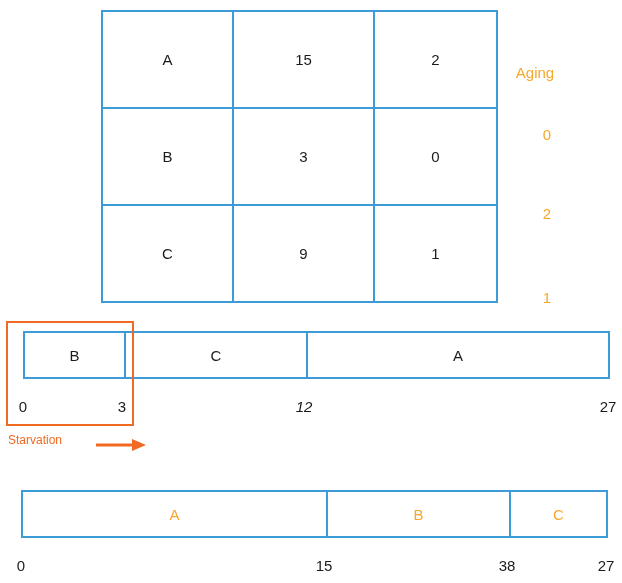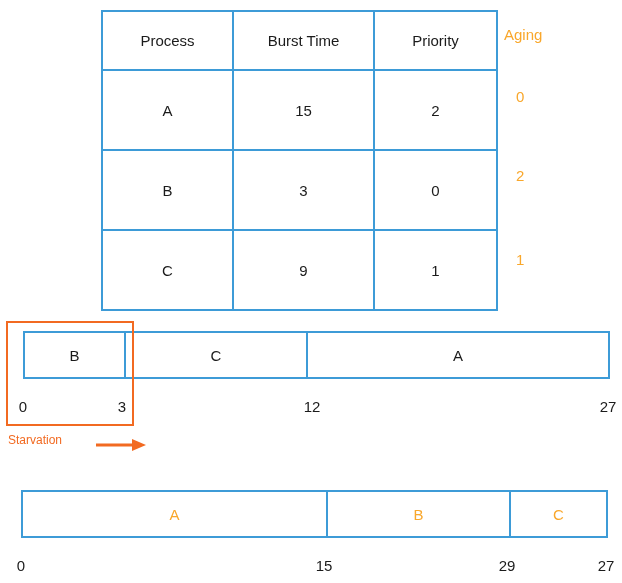--- a/index.html
+++ b/index.html
@@ -45,23 +45,24 @@
   #process-table tr.body-row td { height: 78px; }
   #process-table col.c-process { width: 131px; }
   #process-table col.c-burst   { width: 141px; }
   #process-table col.c-prio    { width: 123px; }
 
   
   .aging-col {
     position: absolute;
     left: 504px;
     width: 62px;
-    text-align: left;
+    text-align: center;
     color: #f9a72b;
     font-size: 15px;
+    margin-top: 38px;
   }
   .aging-head { top: 26px; }
   .aging-v0   { top: 88px;  left: 516px; }
   .aging-v1   { top: 167px; left: 516px; }
   .aging-v2   { top: 251px; left: 516px; }
 
   
   .gantt {
     position: absolute;
     height: 48px;
@@ -130,25 +131,20 @@
 
 <div id="canvas">
 
   <table id="process-table">
     <colgroup>
       <col class="c-process">
         <col class="c-burst">
         <col class="c-prio">
     </colgroup>
     <tbody>
-      <tr class="head-row">
-        <td>Process</td>
-        <td>Burst Time</td>
-        <td>Priority</td>
-      </tr>
       <tr class="body-row">
         <td>A</td>
         <td>15</td>
         <td>2</td>
       </tr>
       <tr class="body-row">
         <td>B</td>
         <td>3</td>
         <td>0</td>
       </tr>
@@ -166,36 +162,36 @@
   <div class="aging-col aging-v2">1</div>
 
   <div id="gantt-1" class="gantt">
     <div class="seg dark" style="left:0px; width:99px;">B</div>
     <div class="seg dark" style="left:99px; width:182px;">C</div>
     <div class="seg dark" style="left:281px; width:302px;">A</div>
   </div>
   <div id="ticks-1">
     <span class="tick" style="left:23px;">0</span>
     <span class="tick" style="left:122px;">3</span>
-    <span class="tick" style="left:312px;">12</span>
+    <span class="tick" style="left:304px;font-style:italic;">12</span>
     <span class="tick" style="left:608px;">27</span>
   </div>
 
   <div id="starvation-box"></div>
   <div id="starvation-label">Starvation</div>
   <svg id="starvation-arrow" viewBox="0 0 50 16">
     <line x1="0" y1="8" x2="38" y2="8" stroke="#f26a21" stroke-width="3"></line>
     <polygon points="36,2 50,8 36,14" fill="#f26a21"></polygon>
   </svg>
 
   <div id="gantt-2" class="gantt">
     <div class="seg amber" style="left:0px; width:303px;">A</div>
     <div class="seg amber" style="left:303px; width:183px;">B</div>
     <div class="seg amber" style="left:486px; width:97px;">C</div>
   </div>
   <div id="ticks-2">
     <span class="tick" style="left:21px;">0</span>
     <span class="tick" style="left:324px;">15</span>
-    <span class="tick" style="left:507px;">29</span>
+    <span class="tick" style="left:507px;">38</span>
     <span class="tick" style="left:606px;">27</span>
   </div>
 
 </div>
 
 </body></html>

